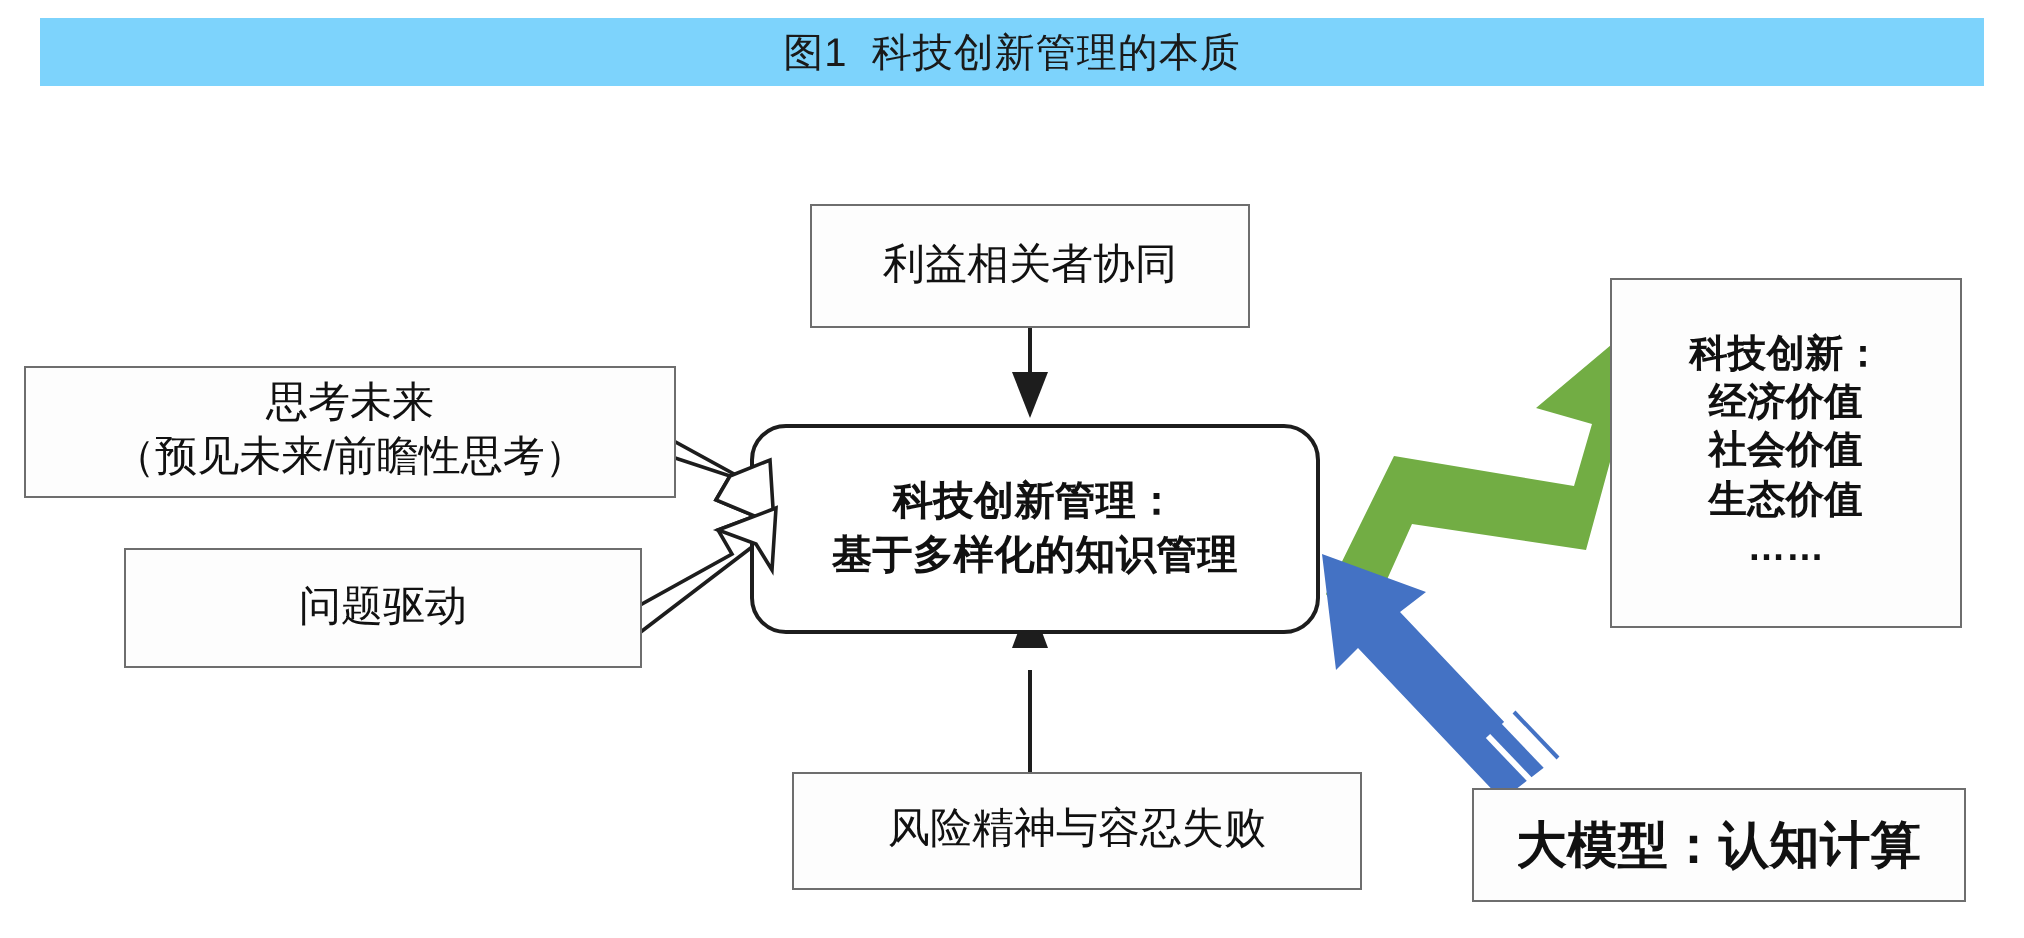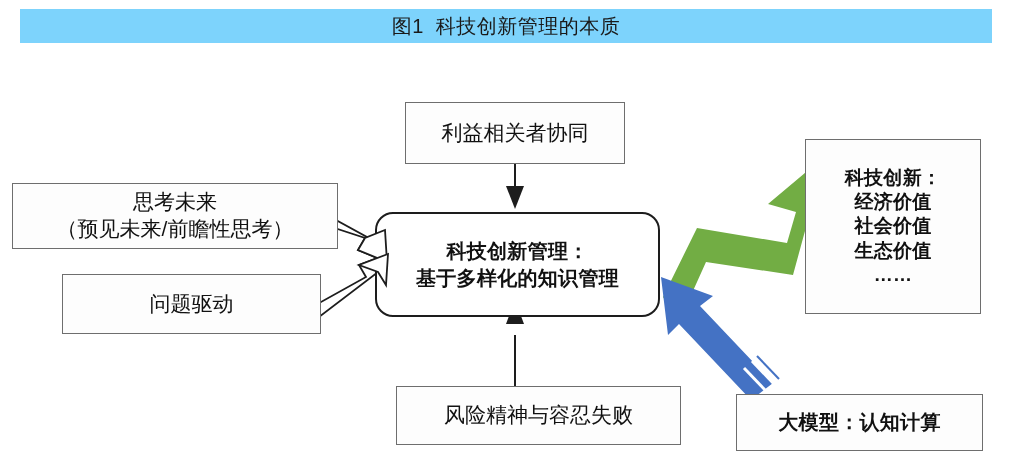--- a/index.html
+++ b/index.html
@@ -68,21 +68,21 @@
 
   #box-center {
     left: 375px; top: 212px; width: 285px; height: 105px;
     border: 2px solid #1d1d1d;
     border-radius: 18px;
     background: #ffffff;
     z-index: 7;
   }
   #box-center .line { font-size: 20px; font-weight: bold; line-height: 1.32; }
   #box-innovation .line { font-size: 19px; }
-  #box-llm .line { font-size: 20px; }
+  #box-llm .line { font-size: 25px; }
 
   
   #arrows {
     position: absolute;
     left: 0; top: 0;
     width: 1012px;
     height: 469px;
     z-index: 3;
   }
   #arrows-front {

